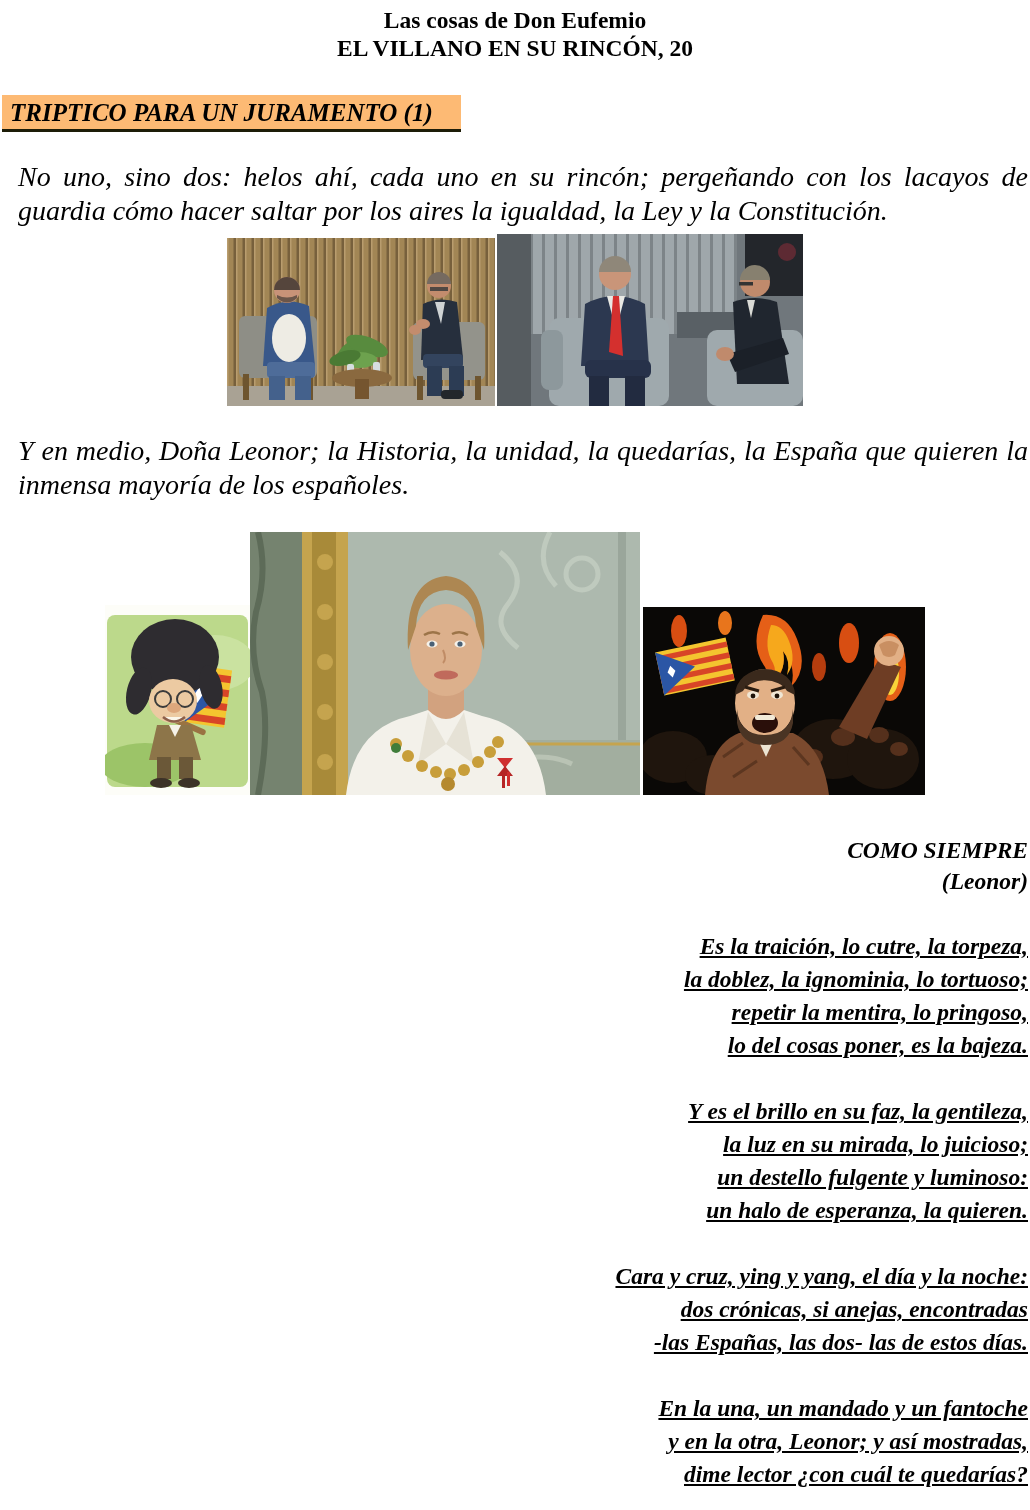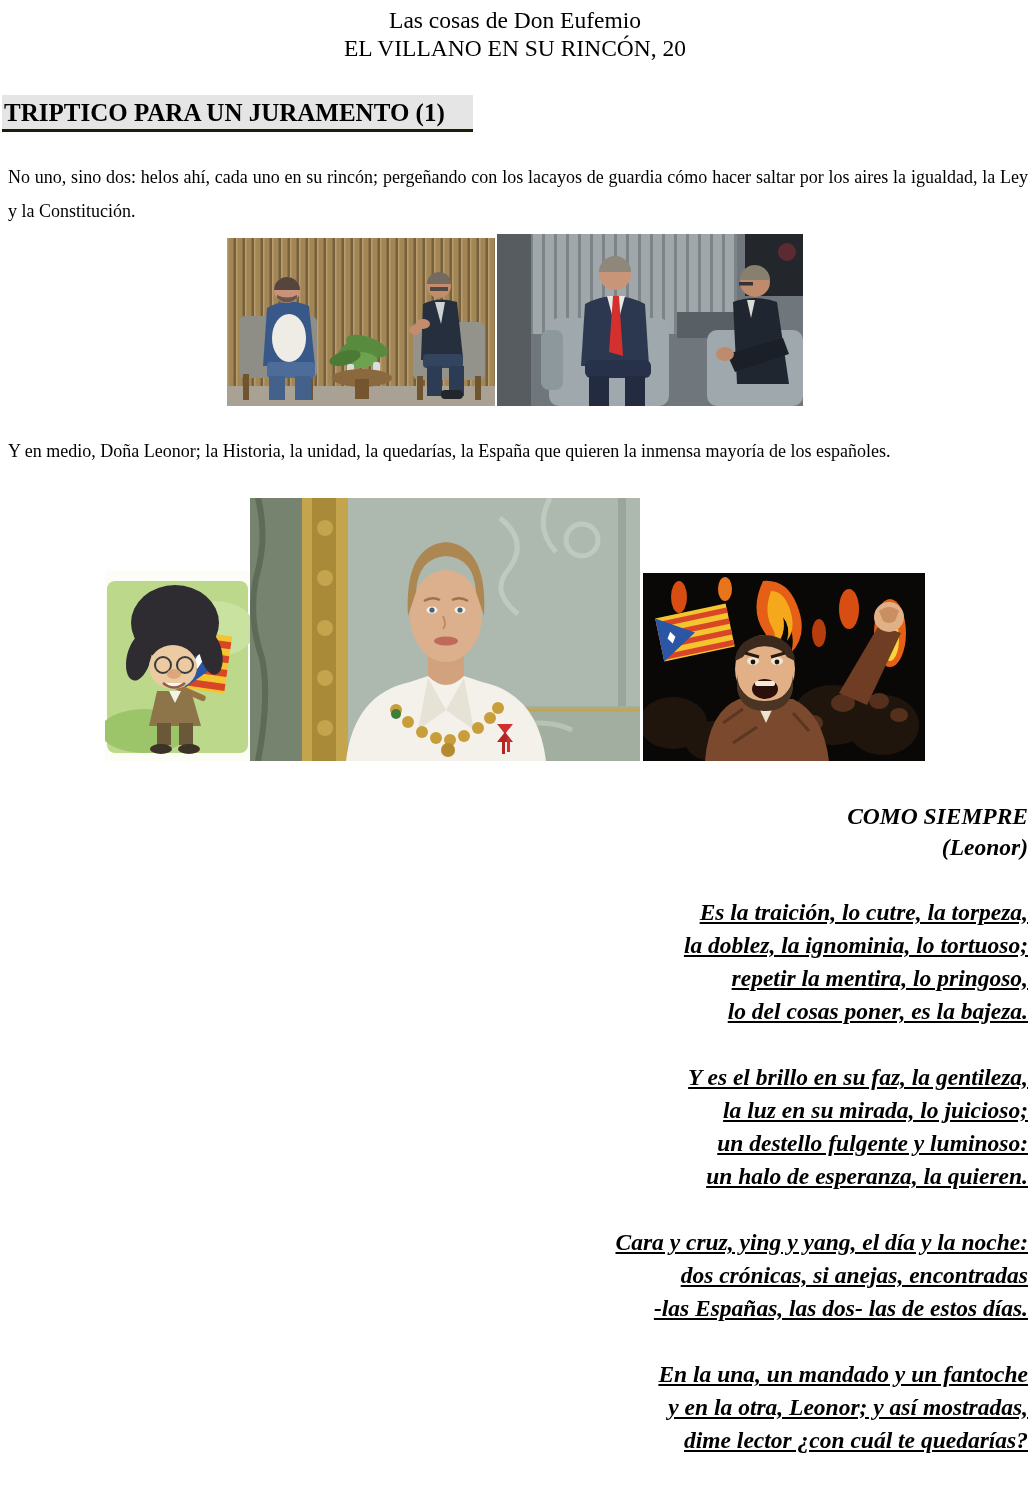--- a/index.html
+++ b/index.html
@@ -3,35 +3,35 @@
 <meta charset="utf-8">
 <style>
   html,body { margin:0; padding:0; background:#ffffff; }
   body {
     width:1030px; height:1510px; overflow:hidden;
     color:#000; font-family:"Liberation Serif", serif;
     position:relative;
   }
   .page { padding:6px 2px 0 2px; box-sizing:border-box; }
 
-  .doc-header { text-align:center; font-weight:normal; font-size:23.5px; line-height:28px; }
+  .doc-header { text-align:center; font-weight:bold; font-size:23.5px; line-height:28px; }
 
   .heading-row { margin-top:33px; }
   .highlight-heading {
     display:inline-block;
-    background:#e5e5e5;
-    font-weight:bold; 
+    background:#fdba74;
+    font-weight:bold; font-style:italic;
     font-size:25px; line-height:31px;
-    padding:2px 28px 1px 2px;
+    padding:2px 28px 1px 8px;
     border-bottom:3px solid #1d1d08;
   }
 
   .body-par {
-    font-size:18px; line-height:34px;
-    text-align:justify; margin:28px 0 0 6px;
+    font-style:italic; font-size:28px; line-height:34px;
+    text-align:justify; margin:28px 0 0 16px;
   }
 
   .img-row { display:flex; justify-content:center; }
   .top-row { margin-top:6px; gap:2px; align-items:flex-end; }
   .mid-row { margin-top:30px; align-items:flex-end; }
   figure { margin:0; line-height:0; }
   .gap3 { margin-left:3px; }
 
   .poem {
     text-align:right; font-weight:bold; font-style:italic;

